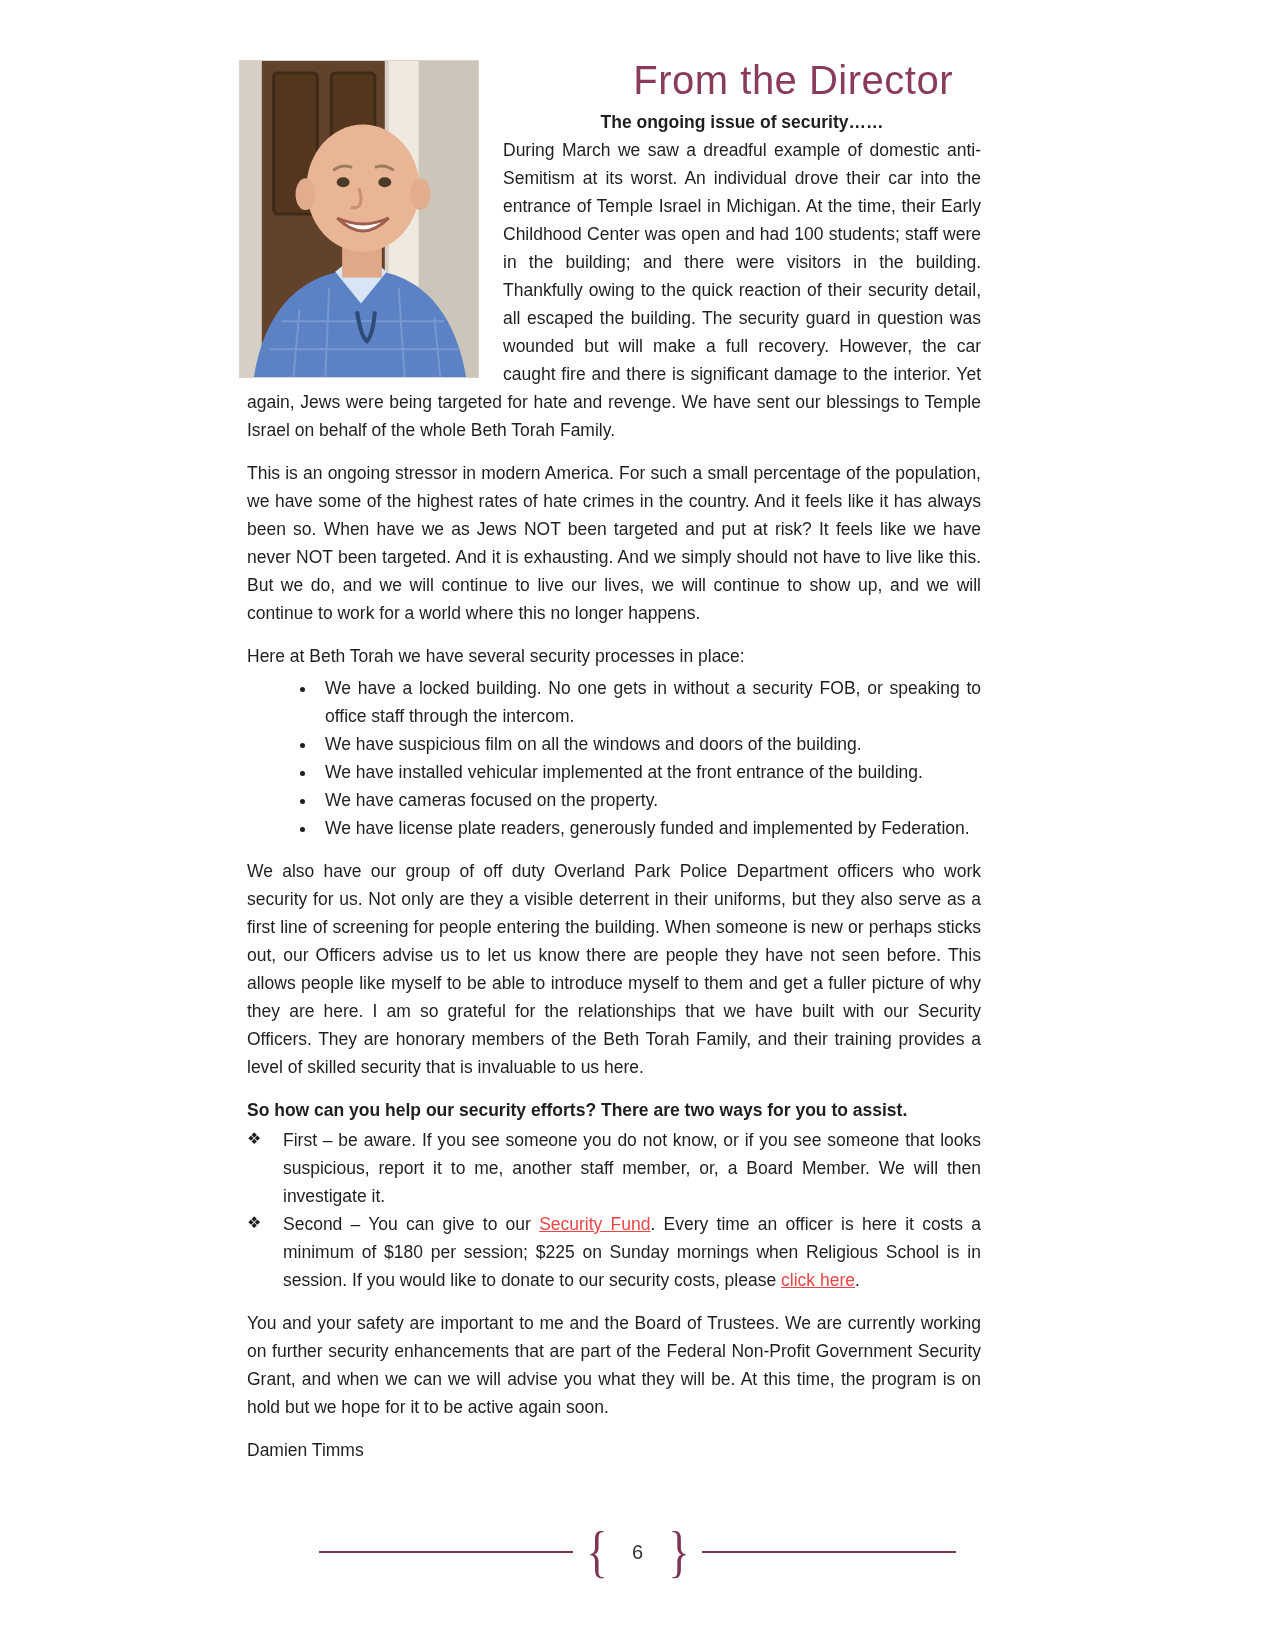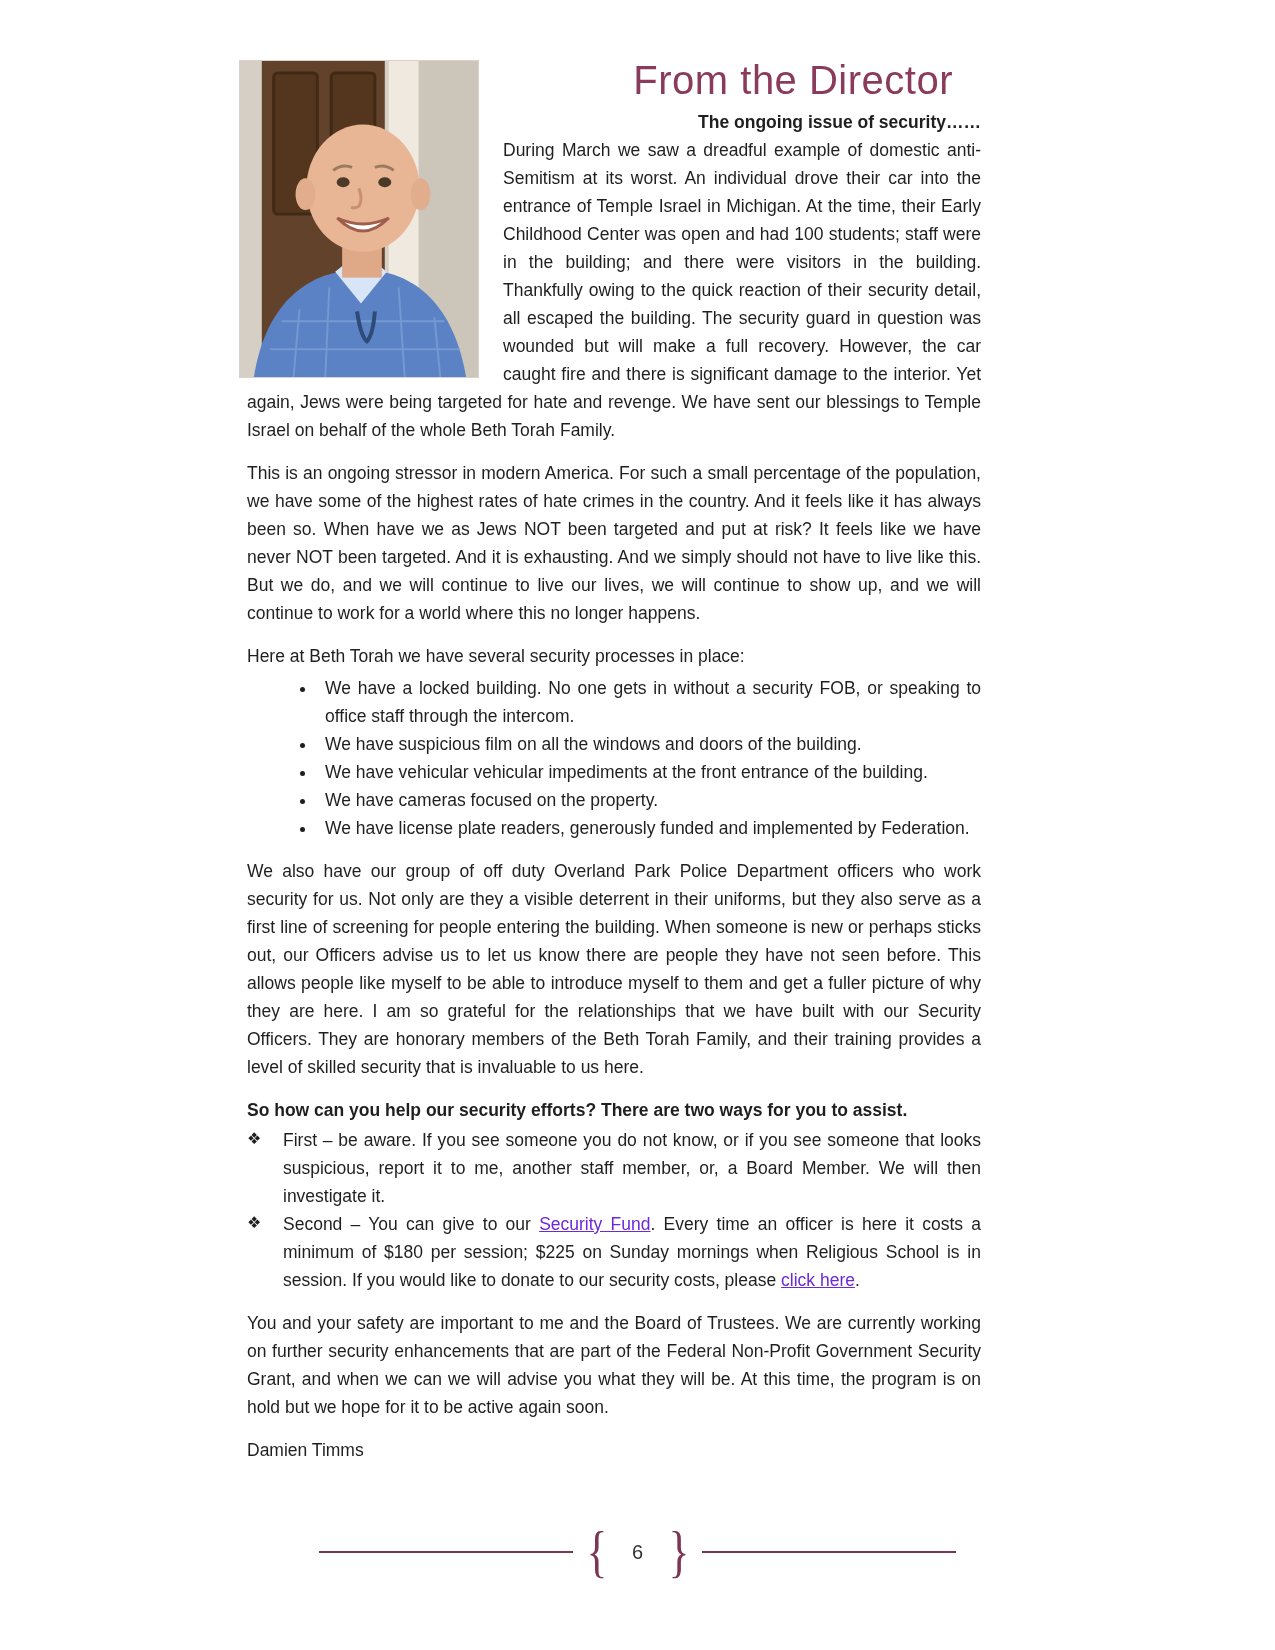--- a/index.html
+++ b/index.html
@@ -6,30 +6,30 @@
   body{font-family:"Liberation Sans", sans-serif; color:#1f1f1f;}
   .page{position:relative; width:1007px; height:1650px; margin:0 auto; box-sizing:border-box;
         padding:58px 160px 0 105px; background:#ffffff; overflow:hidden;}
   .photo{float:left; width:240px; height:318px; margin:2px 24px 8px 0; overflow:hidden;
          border:1px solid #d8d2ca; box-sizing:border-box;}
   .photo svg{display:block; width:100%; height:100%;}
   .header-block{text-align:right; padding-right:28px; margin-bottom:4px;}
   .title{font-size:40px; line-height:1.1; color:#8a3b5c; letter-spacing:.5px; font-weight:400;}
   .subtitle{font-size:19px; color:#8a3b5c; margin-top:2px;}
   p{font-size:17.5px; line-height:1.6; text-align:justify; margin:0 0 15px 8px;}
-  p.lead{font-weight:bold; text-align:right; margin:6px 0 0 0;}
+  p.lead{font-weight:bold; text-align:center; margin:6px 0 0 0;}
   p.intro{margin-bottom:4px;}
   p.help-heading{font-weight:bold; text-align:left; margin-bottom:2px;}
   ul.bullets{list-style:disc outside; margin:0 0 15px 0; padding-left:78px;}
   ul.bullets li{font-size:17.5px; line-height:1.6; text-align:justify; padding-left:8px; margin:0;}
   ul.diamonds{list-style:none; margin:0 0 15px 0; padding-left:8px;}
   ul.diamonds li{position:relative; font-size:17.5px; line-height:1.6; text-align:justify;
                  padding-left:36px; margin:0;}
   ul.diamonds li::before{content:"\2756"; position:absolute; left:0; top:0; font-size:16px; color:#1f1f1f;}
-  a.link{color:#6d28d9; text-decoration:underline; cursor:pointer;}
+  a.link{color:#ef4444; text-decoration:underline; cursor:pointer;}
   .signature{margin-top:10px; text-align:left;}
   .footer{position:absolute; left:185px; right:185px; top:1526px; display:flex; align-items:center;}
   .rule{flex:1; border-top:2px solid #7e3553; height:0;}
   .bracket{font-family:"Liberation Serif", serif; font-size:58px; line-height:0.9; color:#7e3553;
            margin:0 10px; transform:scaleX(.75); display:inline-block; user-select:none;}
   .page-num{font-size:20px; color:#333; margin:0 8px; min-width:18px; text-align:center;}
 </style>
 </head>
 <body>
 
@@ -72,21 +72,21 @@
   </div>
 
   <p class="lead">The ongoing issue of security……</p>
   <p>During March we saw a dreadful example of domestic anti-Semitism at its worst. An individual drove their car into the entrance of Temple Israel in Michigan. At the time, their Early Childhood Center was open and had 100 students; staff were in the building; and there were visitors in the building. Thankfully owing to the quick reaction of their security detail, all escaped the building. The security guard in question was wounded but will make a full recovery. However, the car caught fire and there is significant damage to the interior. Yet again, Jews were being targeted for hate and revenge. We have sent our blessings to Temple Israel on behalf of the whole Beth Torah Family.</p>
   <p>This is an ongoing stressor in modern America. For such a small percentage of the population, we have some of the highest rates of hate crimes in the country. And it feels like it has always been so. When have we as Jews NOT been targeted and put at risk? It feels like we have never NOT been targeted. And it is exhausting. And we simply should not have to live like this. But we do, and we will continue to live our lives, we will continue to show up, and we will continue to work for a world where this no longer happens.</p>
   <p class="intro">Here at Beth Torah we have several security processes in place:</p>
 
   <ul class="bullets">
     <li>We have a locked building. No one gets in without a security FOB, or speaking to office staff through the intercom.</li>
     <li>We have suspicious film on all the windows and doors of the building.</li>
-    <li>We have vehicular vehicular impediments at the front entrance of the building.</li>
+    <li>We have installed vehicular implemented at the front entrance of the building.</li>
     <li>We have cameras focused on the property.</li>
     <li>We have license plate readers, generously funded and implemented by Federation.</li>
   </ul>
 
   <p>We also have our group of off duty Overland Park Police Department officers who work security for us. Not only are they a visible deterrent in their uniforms, but they also serve as a first line of screening for people entering the building. When someone is new or perhaps sticks out, our Officers advise us to let us know there are people they have not seen before. This allows people like myself to be able to introduce myself to them and get a fuller picture of why they are here.  I am so grateful for the relationships that we have built with our Security Officers. They are honorary members of the Beth Torah Family, and their training provides a level of skilled security that is invaluable to us here.</p>
   <p class="help-heading">So how can you help our security efforts? There are two ways for you to assist.</p>
 
   <ul class="diamonds">
     <li><span>First – be aware. If you see someone you do not know, or if you see someone that looks suspicious, report it to me, another staff member, or, a Board Member. We will then investigate it.</span></li>
     <li><span>Second – You can give to our </span><a class="link" href="#">Security Fund</a><span>. Every time an officer is here it costs a minimum of $180 per session; $225 on Sunday mornings when Religious School is in session. If you would like to donate to our security costs, please </span><a class="link" href="#">click here</a><span>.</span></li>

